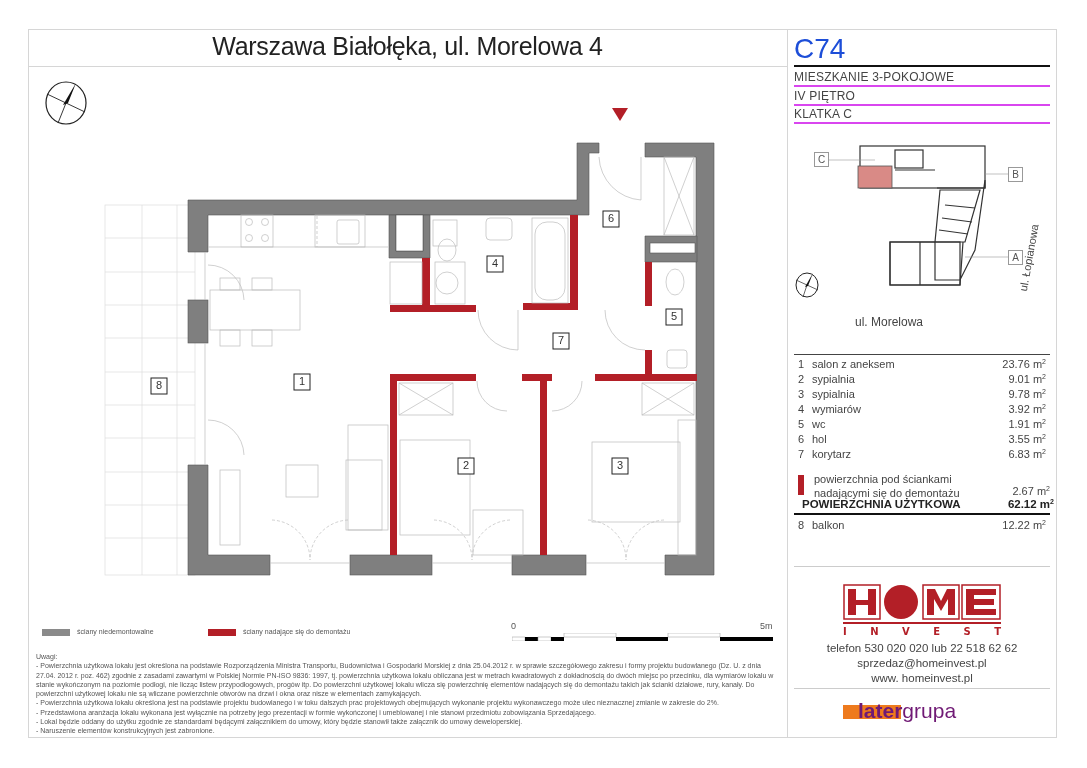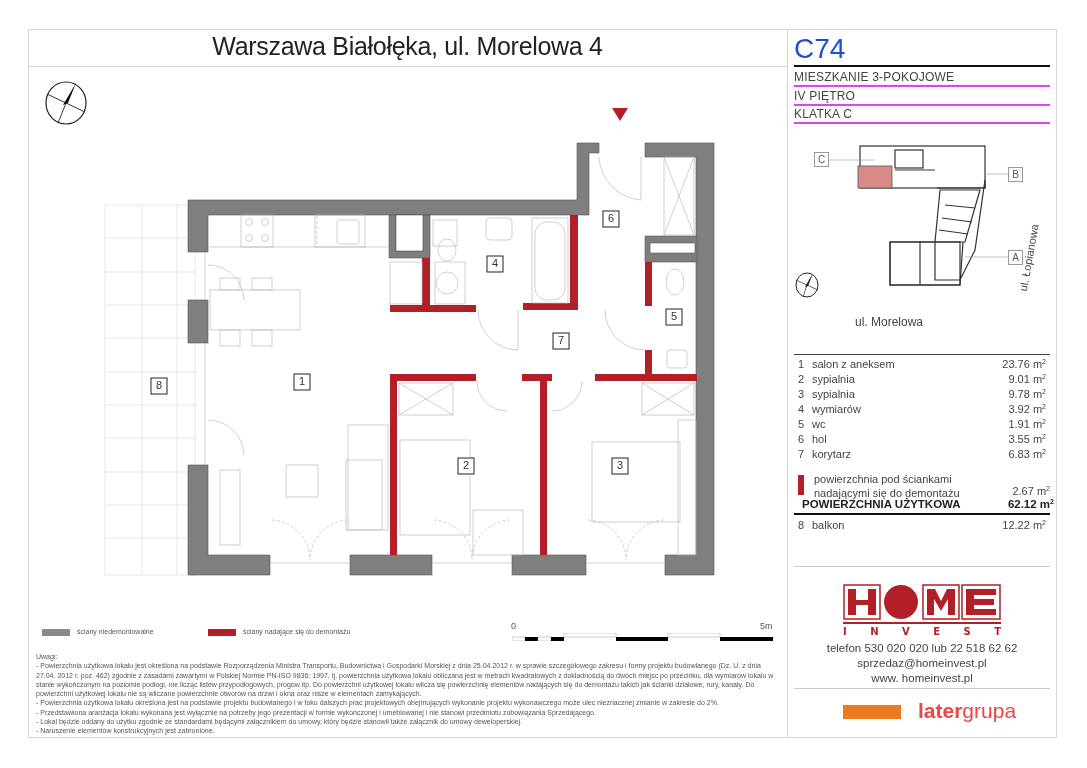--- a/index.html
+++ b/index.html
@@ -34,21 +34,21 @@
   .balcony{position:absolute;left:794px;top:519px;width:256px;font-size:11px;color:#444;height:15px;}
   .balcony .n{position:absolute;left:4px;}
   .balcony .lbl{position:absolute;left:18px;}
   .balcony .val{position:absolute;right:4px;}
   .bottom-rule{position:absolute;left:794px;top:566px;width:256px;height:1px;background:#ccc;}
   .logo{position:absolute;left:843px;top:584px;}
   .logo-sub{position:absolute;left:843px;top:626px;width:158px;font-family:"DejaVu Sans",sans-serif;font-weight:bold;font-size:10px;color:#b31f27;display:flex;justify-content:space-between;}
   .contact{position:absolute;left:794px;width:256px;text-align:center;font-size:11.5px;color:#444;}
   .contact-rule{position:absolute;left:794px;top:688px;width:256px;height:1px;background:#ccc;}
   .later-bar{position:absolute;left:843px;top:705px;width:58px;height:14px;background:#ee7a1d;}
-  .later-text{position:absolute;left:918px;top:699px;font-size:21px;color:#ef4444;line-height:24px;}
+  .later-text{position:absolute;left:858px;top:699px;font-size:21px;color:#701a75;line-height:24px;}
   .later-text b{font-weight:bold;}
   .street-morelowa{position:absolute;left:855px;top:308px;font-size:12px;color:#444;margin-top:7px;}
   .street-lopianowa{position:absolute;left:1017px;top:290px;font-size:11px;color:#444;transform:rotate(-80deg);transform-origin:left top;white-space:nowrap;}
   .keylbl{position:absolute;width:13px;height:13px;border:1px solid #999;font-size:10px;color:#555;text-align:center;line-height:13px;background:#fff;}
 </style>
 </head>
 <body>
 
 <div class="frame"></div>
 <div class="divider"></div>

